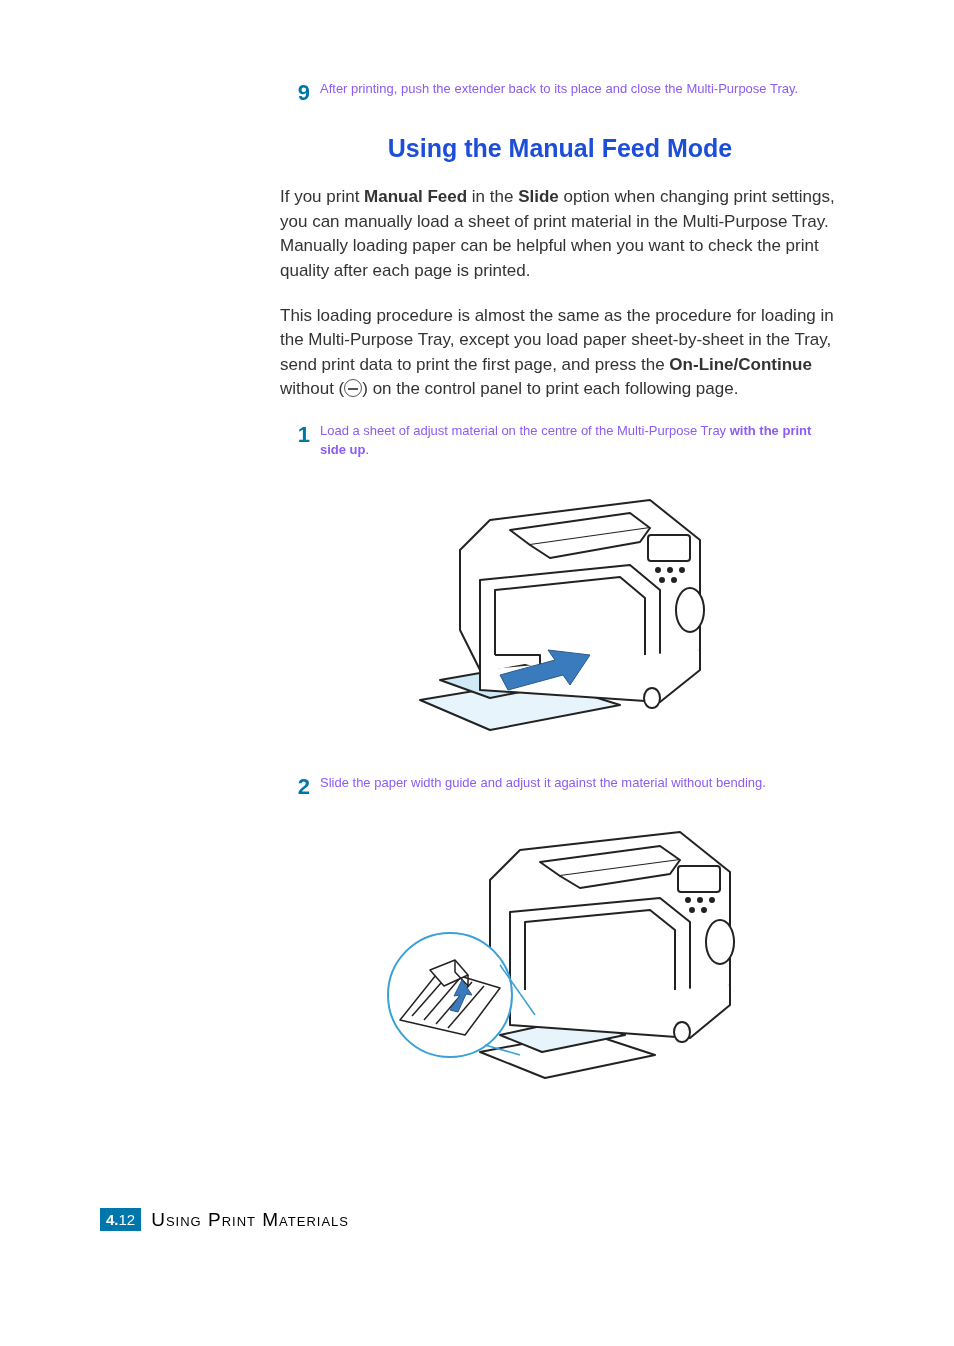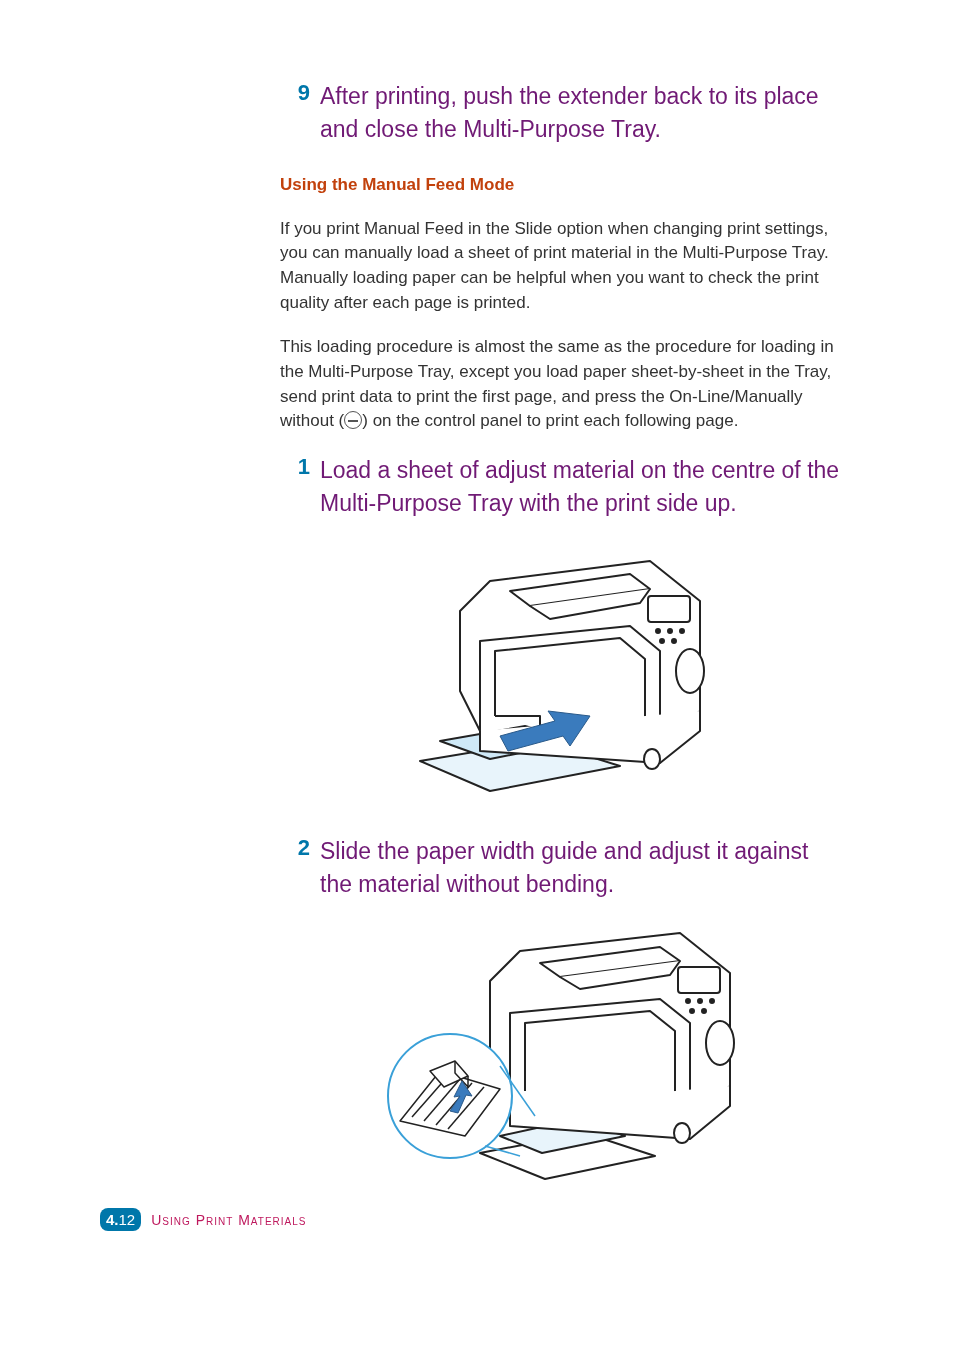--- a/index.html
+++ b/index.html
@@ -1,53 +1,53 @@
 <!DOCTYPE html>
 <html><head>
 <meta charset="utf-8">
 <style>
   * { margin: 0; padding: 0; box-sizing: border-box; }
   html, body { width: 954px; height: 1346px; background: #fff; font-family: Verdana, Geneva, sans-serif; color: #333; }
   .page { position: relative; width: 954px; height: 1346px; padding: 80px 120px 40px 100px; }
   .content { margin-left: 180px; width: 560px; }
   .step { display: flex; margin-bottom: 20px; }
   .step-num { color: #0077aa; font-weight: bold; font-size: 22px; width: 30px; flex-shrink: 0; text-align: right; margin-right: 10px; font-family: Verdana, sans-serif; }
-  .step-text { font-size: 23px; line-height: 1.45; color: #701a75; }
-  h2.section { font-family: Verdana, sans-serif; font-weight: bold; font-size: 17px; color: #c2410c; margin: 28px 0 22px 0; }
+  .step-text { font-size: 13px; line-height: 1.45; color: #8b5cf6; }
+  h2.section { font-family: Verdana, sans-serif; font-weight: bold; font-size: 25px; color: #1d4ed8; margin: 28px 0 22px 0; text-align: center; }
   p.para { font-size: 17px; line-height: 1.45; color: #333; margin-bottom: 20px; }
-  b { font-weight: normal; }
+  b { font-weight: bold; }
   .icon-circle { display:inline-block; width:18px; height:18px; border:1.5px solid #555; border-radius:50%; vertical-align: -3px; position: relative; }
   .icon-circle::after { content:""; position:absolute; left:3px; right:3px; top:8px; height:1.5px; background:#555; }
   .figure { text-align: center; margin: 10px 0 30px 0; }
   .figure svg { display:inline-block; }
   .footer { position: absolute; left: 100px; bottom: 115px; display:flex; align-items:center; }
-  .footer-box { background:#0077aa; color:#fff; font-size:15px; padding:3px 6px; font-weight:bold;border-radius:8px; }
+  .footer-box { background:#0077aa; color:#fff; font-size:15px; padding:3px 6px; font-weight:bold; }
   .footer-box .thin { font-weight: normal; }
-  .footer-text { margin-left:10px; font-size:14px; letter-spacing:1px; font-variant: small-caps; color:#be185d; }
+  .footer-text { margin-left:10px; font-size:19px; letter-spacing:1px; font-variant: small-caps; color:#000000; }
 </style>
 </head>
 <body>
 
 <div class="page">
 
   <div class="content">
 
     <div class="step">
       <div class="step-num">9</div>
       <div class="step-text">After printing, push the extender back to its place and close the Multi-Purpose Tray.</div>
     </div>
 
     <h2 class="section">Using the Manual Feed Mode</h2>
 
     <p class="para">
       <span>If you print </span><b>Manual Feed</b><span> in the </span><b>Slide</b><span> option when changing print settings, you can manually load a sheet of print material in the Multi-Purpose Tray. Manually loading paper can be helpful when you want to check the print quality after each page is printed.</span>
     </p>
 
     <p class="para">
-      <span>This loading procedure is almost the same as the procedure for loading in the Multi-Purpose Tray, except you load paper sheet-by-sheet in the Tray, send print data to print the first page, and press the </span><b>On-Line/Manually</b><span> without (</span><span class="icon-circle"></span><span>) on the control panel to print each following page.</span>
+      <span>This loading procedure is almost the same as the procedure for loading in the Multi-Purpose Tray, except you load paper sheet-by-sheet in the Tray, send print data to print the first page, and press the </span><b>On-Line/Continue</b><span> without (</span><span class="icon-circle"></span><span>) on the control panel to print each following page.</span>
     </p>
 
     <div class="step">
       <div class="step-num">1</div>
       <div class="step-text">
         <span>Load a sheet of adjust material on the centre of the Multi-Purpose Tray </span><b>with the print side up</b><span>.</span>
       </div>
     </div>
 
     <div class="figure">

